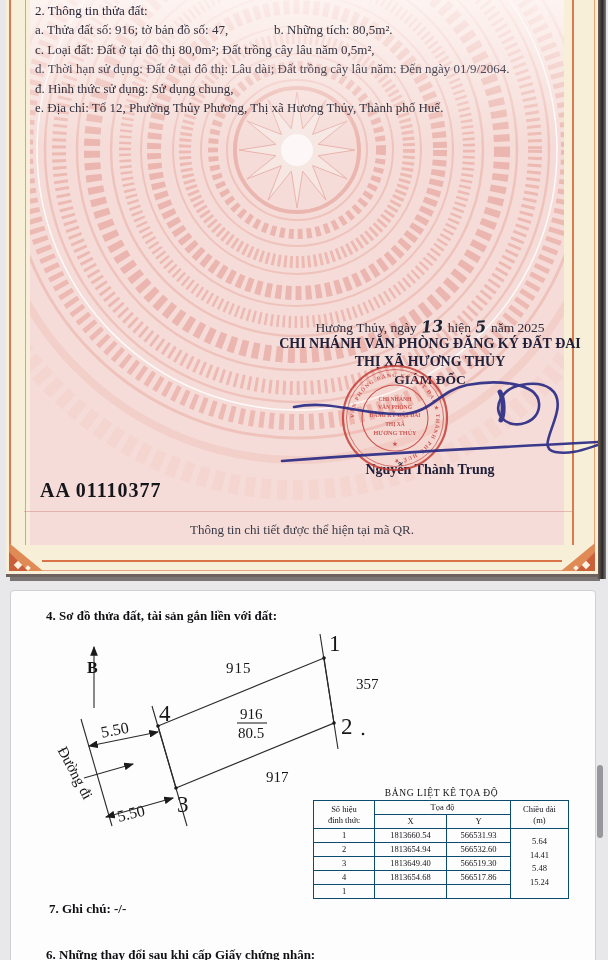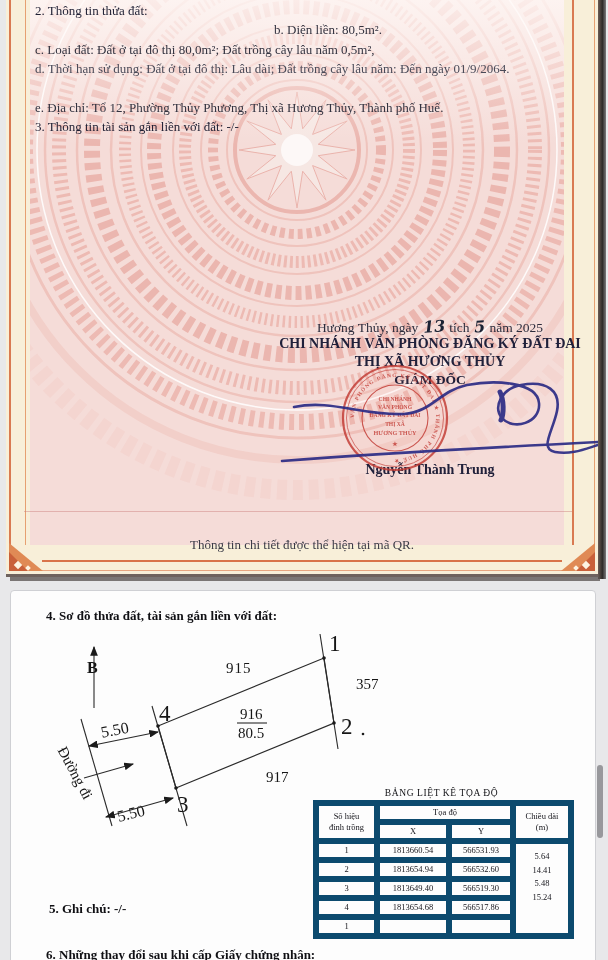--- a/index.html
+++ b/index.html
@@ -19,30 +19,30 @@
   .bottom-edge{position:absolute;left:0;top:574px;width:100%;height:3px;background:#6e625e;}
   .wash{position:absolute;left:24px;top:0;width:534px;height:145px;
     background:linear-gradient(rgba(255,249,247,.8),rgba(255,249,247,0));}
   .cert-line{position:absolute;font-size:13px;color:#32323f;}
   .cert-bold{font-weight:normal;color:#1f1f33;}
   .issue-block div{position:absolute;width:100%;text-align:center;}
   .hand{display:inline-block;font-family:"DejaVu Serif",serif;font-style:italic;font-weight:700;
     font-size:16px;color:#1b2335;transform:rotate(-4deg);margin:0 1px;}
   #serial{position:absolute;left:34px;top:479px;font-size:20px;font-weight:bold;color:#15151c;letter-spacing:1px;}
   #sep-line{position:absolute;left:18px;top:511px;width:548px;height:1px;background:rgba(205,125,125,.45);}
-  #qr-note{position:absolute;left:0;top:522px;width:100%;text-align:center;font-size:13px;color:#3a3a46;margin-top:15px;}
+  #qr-note{position:absolute;left:0;top:522px;width:100%;text-align:center;font-size:13px;color:#3a3a46;}
 
   
   #white-page{position:absolute;left:10px;top:590px;width:584px;height:370px;background:#fdfdfd;
     border:1px solid #cfd0d4;border-radius:4px 4px 0 0;}
   .wp-bold{position:absolute;font-weight:bold;font-size:13px;color:#101014;white-space:nowrap;}
   #coord-table-title{position:absolute;left:302px;top:197px;width:257px;text-align:center;
     font-weight:normal;font-size:9.5px;letter-spacing:.6px;color:#101014;}
   table.coords{position:absolute;left:302px;top:209px;border-collapse:collapse;table-layout:fixed;}
-  table.coords td{border:6px solid #0c4a6e;font-size:8.5px;color:#14141a;text-align:center;
+  table.coords td{border:1px solid #0c4a6e;font-size:8.5px;color:#14141a;text-align:center;
     padding:0;height:13px;line-height:11px;overflow:hidden;}
   td.lencell{vertical-align:top;}
   td.lencell div{line-height:13.5px;padding-top:0;}
   td.lencell .lenwrap{padding-top:6px;}
 
   #scroll-thumb{position:absolute;left:597px;top:765px;width:6px;height:73px;background:#98989c;border-radius:3px;}
   svg text{font-family:"Liberation Serif", serif;}
 </style>
 </head>
 <body>
@@ -97,31 +97,32 @@
     <svg class="abs" style="left:554px;top:-3px;transform:scaleX(-1);" width="36" height="30" viewBox="0 0 36 30">
       <path d="M1,29 L35,29 L1,1 Z" fill="#e08a55"></path>
       <path d="M1,29 L20,29 L1,10 Z" fill="#c9603a"></path>
       <rect x="7" y="20" width="6" height="6" fill="#fdf3e2" transform="rotate(45 10 23)"></rect>
       <rect x="18" y="24" width="4" height="4" fill="#fdf3e2" transform="rotate(45 20 26)"></rect>
     </svg>
   </div>
   <div class="bottom-edge"></div>
 
   <div class="cert-line cert-bold abs" style="left:29px;top:3px;">2. Thông tin thửa đất:</div>
-  <div class="cert-line abs" style="left:268px;top:22px;">b. Diện liền: 80,5m².</div>
+  <div class="cert-line abs" style="left:29px;top:22px;">a. Thửa đất số: 916; tờ bản đồ số: 47,</div>
+  <div class="cert-line abs" style="left:268px;top:22px;">b. Những tích: 80,5m².</div>
   <div class="cert-line abs" style="left:29px;top:42px;">c. Loại đất: Đất ở tại đô thị 80,0m²; Đất trồng cây lâu năm 0,5m²,</div>
   <div class="cert-line abs" style="left:29px;top:61px;color:#4a4a58;">d. Thời hạn sử dụng: Đất ở tại đô thị: Lâu dài; Đất trồng cây lâu năm: Đến ngày 01/9/2064.</div>
+  <div class="cert-line abs" style="left:29px;top:81px;">đ. Hình thức sử dụng: Sử dụng chung,</div>
   <div class="cert-line abs" style="left:29px;top:100px;">e. Địa chỉ: Tổ 12, Phường Thủy Phương, Thị xã Hương Thủy, Thành phố Huế.</div>
-  <div class="cert-line cert-bold abs" style="left:29px;top:119px;">3. Thông tin tài sản gắn liền với đất: -/-</div>
 
   <div class="abs issue-block" style="left:244px;top:317px;width:360px;height:170px;">
     <div style="top:0;font-size:13.5px;color:#2c2c3c;">
       <span>Hương Thủy, ngày</span>
       <span class="hand">13</span>
-      <span>tích</span>
+      <span>hiện</span>
       <span class="hand">5</span>
       <span>năm 2025</span>
     </div>
     <div style="top:19px;font-weight:bold;font-size:14px;color:#20203a;">CHI NHÁNH VĂN PHÒNG ĐĂNG KÝ ĐẤT ĐAI</div>
     <div style="top:37px;font-weight:bold;font-size:14px;color:#20203a;">THỊ XÃ HƯƠNG THỦY</div>
     <div style="top:55px;font-weight:bold;font-size:13.5px;color:#20203a;">GIÁM ĐỐC</div>
     <div style="top:145px;font-weight:bold;font-size:14px;color:#20203a;">Nguyễn Thành Trung</div>
   </div>
 
   <svg class="abs" style="left:0;top:0;pointer-events:none;" width="592" height="577" viewBox="0 0 592 577">
@@ -144,20 +145,21 @@
         <text x="389" y="446" font-size="6">★</text>
       </g>
     </g>
     <g fill="none" stroke="#2c2c85" stroke-width="2.6" stroke-linecap="round" opacity="0.92">
       <path d="M288,407 C326,399 356,416 398,414 C426,412 433,391 461,385 C487,380 531,381 533,403 C535,423 507,431 496,418 C487,407 495,389 515,385 C541,380 555,391 551,411 C547,431 533,449 549,452 C565,455 579,449 592,445"></path>
       <path d="M276,461 C380,453 495,447 592,442"></path>
       <path d="M494,392 C498,400 498,414 495,420" stroke-width="5"></path>
     </g>
   </svg>
 
+  <div id="serial">AA 01110377</div>
   <div id="sep-line"></div>
   <div id="qr-note">Thông tin chi tiết được thể hiện tại mã QR.</div>
 </div>
 
 <div id="dark-edge"></div>
 <div id="page-shadow"></div>
 
 <div id="white-page">
 
   <div class="wp-bold" style="left:35px;top:17px;">4. Sơ đồ thửa đất, tài sản gắn liền với đất:</div>
@@ -208,21 +210,21 @@
     <colgroup>
         <col style="width:61px">
         <col style="width:72px">
         <col style="width:64px">
         <col style="width:58px">
       </colgroup>
     <tbody>
         <tr>
       <td rowspan="2">
         <div>Số hiệu</div>
-            <div>đỉnh trồng</div>
+            <div>đỉnh thức</div>
       </td>
       <td colspan="2">Tọa độ</td>
       <td rowspan="2">
         <div>Chiều dài</div>
             <div>(m)</div>
       </td>
     </tr>
     <tr>
       <td>X</td>
       <td>Y</td>
@@ -256,17 +258,17 @@
           <td>566517.86</td>
     </tr>
     <tr>
       <td>1</td>
           <td></td>
           <td></td>
     </tr>
   </tbody>
     </table>
 
-  <div class="wp-bold" style="left:38px;top:310px;">5. Ghi chú: -/-</div>
+  <div class="wp-bold" style="left:38px;top:310px;">7. Ghi chú: -/-</div>
   <div class="wp-bold" style="left:35px;top:356px;">6. Những thay đổi sau khi cấp Giấy chứng nhận:</div>
 </div>
 
 <div id="scroll-thumb"></div>
 
 </body></html>

